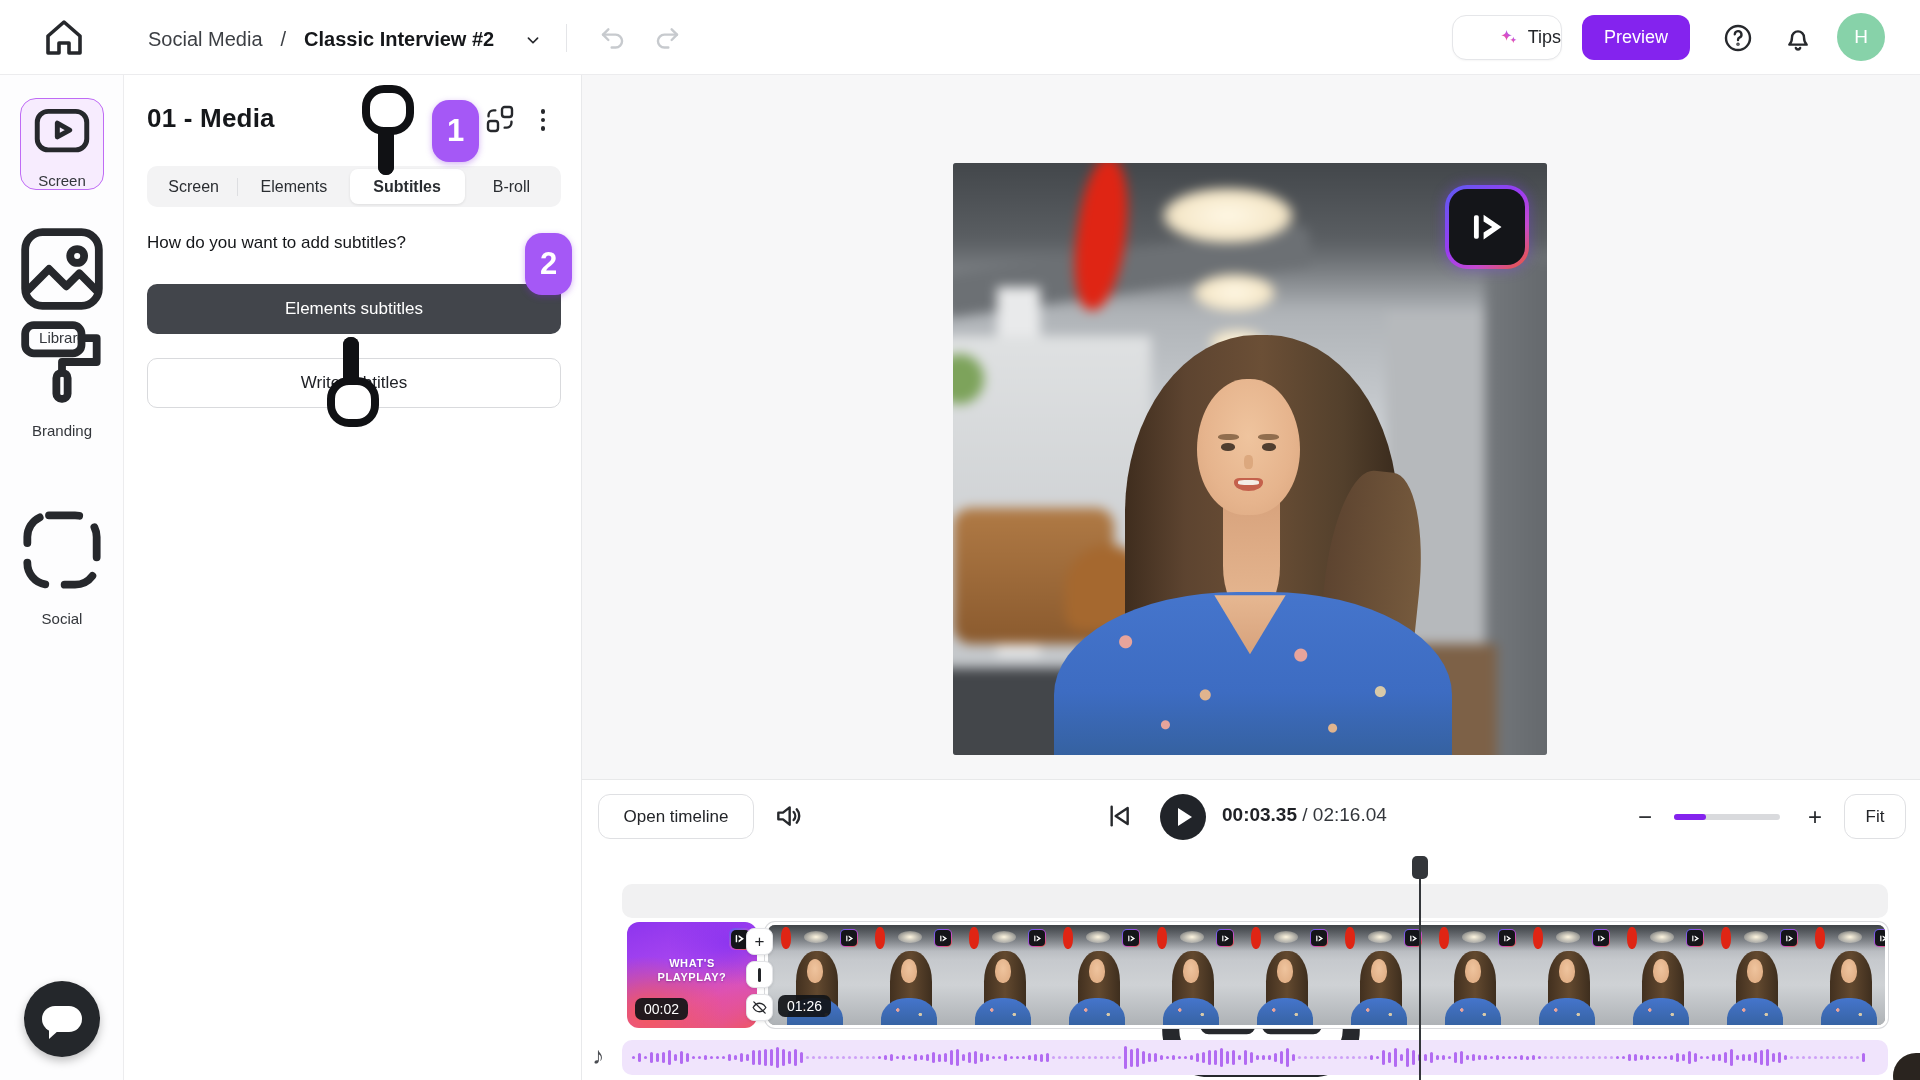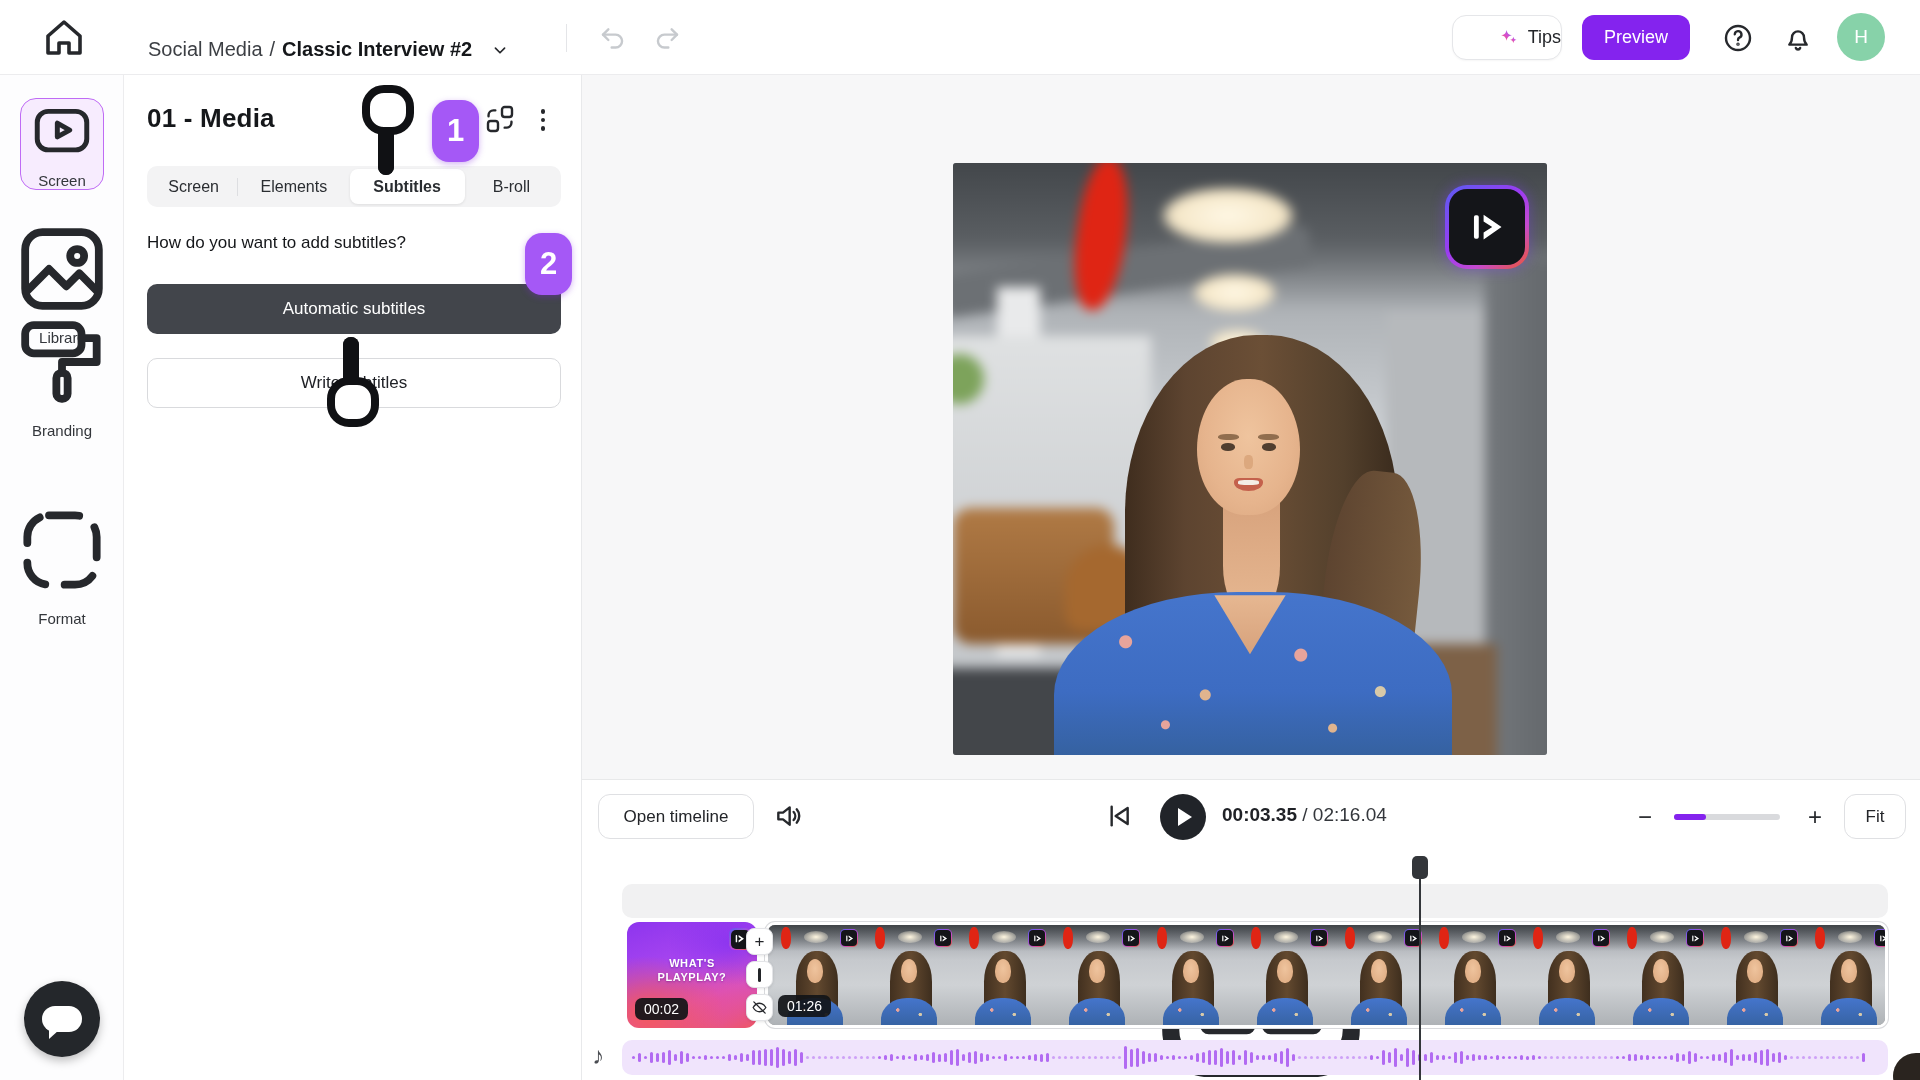--- a/index.html
+++ b/index.html
@@ -2,21 +2,21 @@
 <html style="--accent: #8423ee; --badge: #a558f6; --avatar: #87d2a9;"><head>
 <meta charset="utf-8">
 <style>
   * { margin:0; padding:0; box-sizing:border-box; }
   html,body { width:1920px; height:1080px; background:#f7f7f8; font-family:"Liberation Sans",sans-serif; overflow:hidden; }
   #app { position:relative; width:1920px; height:1080px; background:#f7f7f8; }
 
   
   .topbar { position:absolute; left:0; top:0; width:1920px; height:75px; background:#ffffff; border-bottom:1px solid #ececee; z-index:20; display:flex; align-items:center; }
   .home-btn { position:absolute; left:40px; top:14px; width:48px; height:48px; border-radius:10px; display:flex; align-items:center; justify-content:center; cursor:pointer; background:transparent; border:none; }
-  .breadcrumb { position:absolute; left:148px; top:12px; height:75px; display:flex; align-items:center; gap:7px; font-size:20px; color:#3c3f44; }
+  .breadcrumb { position:absolute; left:148px; top:2px; height:75px; display:flex; align-items:center; gap:18px; font-size:20px; color:#3c3f44; }
   .breadcrumb .bc-title { color:#15171a; font-weight:700; }
   .bc-chevron { margin-left:10px; display:flex; align-items:center; }
   .tb-divider { position:absolute; left:566px; top:24px; width:1px; height:28px; background:#e4e5e8; }
   .undo-btn { position:absolute; left:596px; top:22px; width:34px; height:32px; background:none; border:none; }
   .redo-btn { position:absolute; left:650px; top:22px; width:34px; height:32px; background:none; border:none; }
   .tips-btn { position:absolute; left:1452px; top:15px; width:110px; height:45px; background:#fff; border:1px solid #e5e6e9; border-radius:14px; display:flex; align-items:center; justify-content:center; gap:8px; font-size:18px; color:#232529; box-shadow:0 1px 2px rgba(0,0,0,.04); cursor:pointer;padding-left:45px; }
   .preview-btn { position:absolute; left:1582px; top:15px; width:108px; height:45px; background:var(--accent,#8423ee); color:#fff; border:none; border-radius:12px; font-size:18px; font-family:inherit; cursor:pointer; }
   .help-btn { position:absolute; left:1722px; top:22px; width:32px; height:32px; background:none; border:none; }
   .bell-btn { position:absolute; left:1782px; top:22px; width:32px; height:32px; background:none; border:none; }
   .avatar { position:absolute; left:1837px; top:13px; width:48px; height:48px; border-radius:50%; background:var(--avatar,#87d2a9); color:#fff; font-size:19px; display:flex; align-items:center; justify-content:center; cursor:pointer; }
@@ -258,21 +258,21 @@
           <rect x="3.5" y="3.5" width="13" height="6.5" rx="2"></rect>
           <path d="M16.5 6.5 H20 v5.5 H12 v2.5"></path>
           <rect x="10.7" y="14.5" width="2.6" height="6" rx="1.2"></rect>
         </svg>
       <span>Branding</span>
     </div>
     <div class="rail-item" style="top:423px">
       <svg class="ico" viewBox="0 0 24 24">
           <rect x="4" y="4" width="16" height="16" rx="5" stroke-dasharray="7 4.5"></rect>
         </svg>
-      <span>Format</span>
+      <span>Social</span>
     </div>
     <button class="chat-fab">
       <span class="chat-glyph"></span>
     </button>
   </nav>
 
   <section class="panel">
     <h1 class="panel-title">01 - Media</h1>
     <button class="swap-btn">
       <svg class="ico" viewBox="0 0 24 24">
@@ -291,21 +291,21 @@
     <div class="seg-tabs">
       <button class="seg-tab" style="flex-basis:86px">Screen</button>
       <span class="seg-sep"></span>
       <button class="seg-tab" style="flex-basis:110px">Elements</button>
       <button class="seg-tab active" style="flex-basis:114px">Subtitles</button>
       <button class="seg-tab" style="flex-basis:92px">B-roll</button>
     </div>
 
     <p class="panel-question">How do you want to add subtitles?</p>
 
-    <button class="opt-btn opt-dark" style="top:209px">Automatic subtitles</button>
+    <button class="opt-btn opt-dark" style="top:209px">Elements subtitles</button>
     <button class="opt-btn opt-light" style="top:283px">Write subtitles</button>
 
     <div class="hand down" style="left:238px; top:10px">
       <div class="fist"></div>
         <div class="finger"></div>
     </div>
     <div class="tut-badge" style="left:308px; top:25px">1</div>
     <div class="tut-badge" style="left:401px; top:158px">2</div>
     <div class="hand up" style="left:203px; top:302px">
       <div class="fist"></div>

